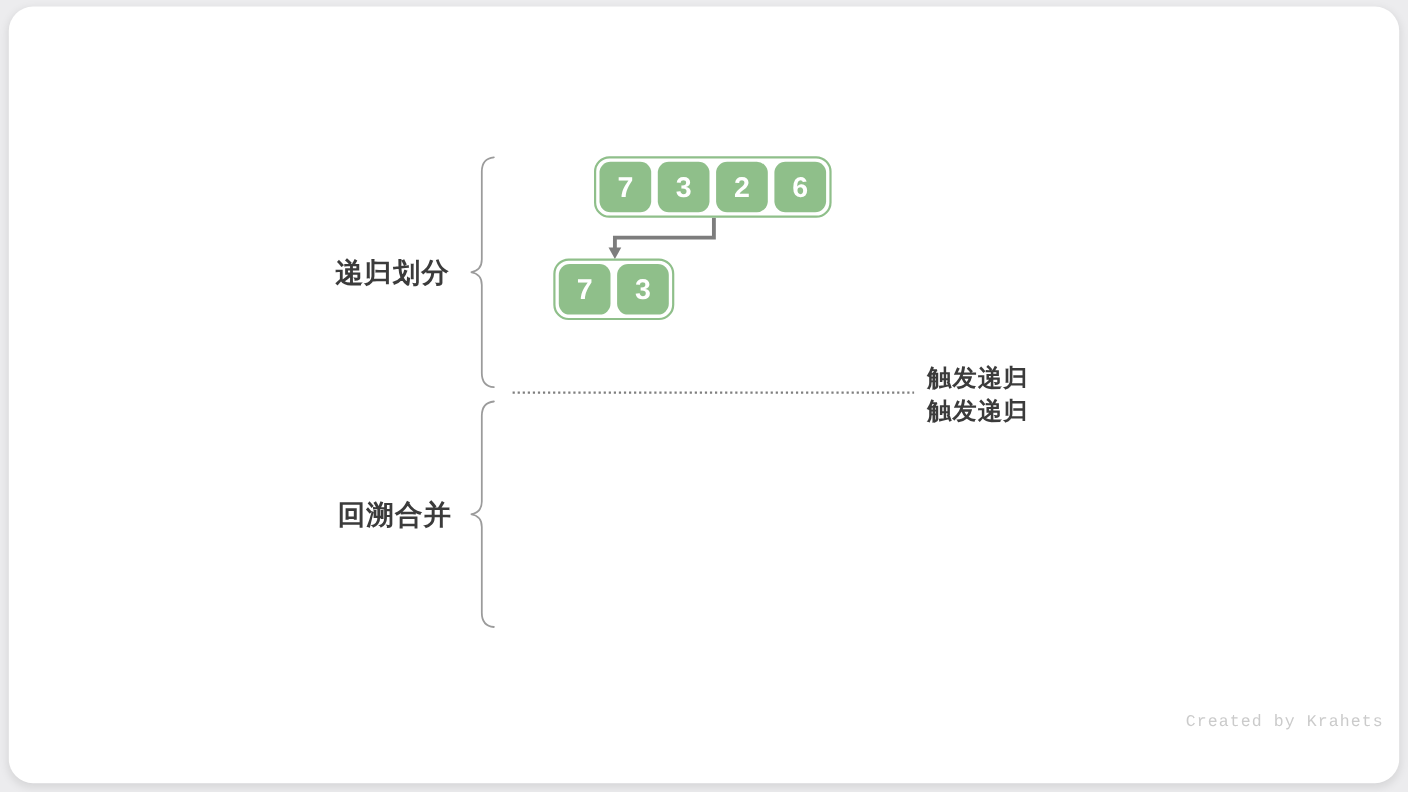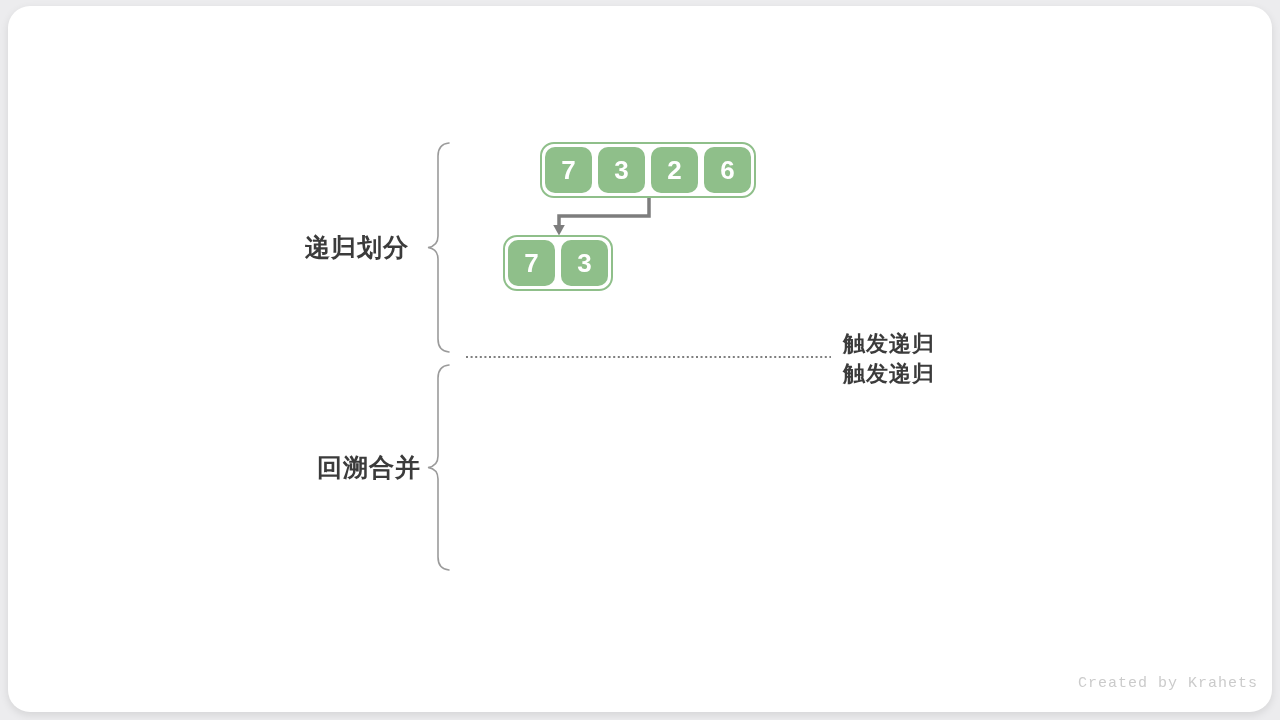--- a/index.html
+++ b/index.html
@@ -45,21 +45,21 @@
   }
   .section-label {
     position: absolute;
     font-size: 25px;
     font-weight: 700;
     color: var(--text-dark, #3B3B3B);
     letter-spacing: 1px;
     white-space: nowrap;
   }
   .label-divide { left: 305px; top: 231px; }
-  .label-merge  { left: 317px; top: 451px; }
+  .label-merge  { left: 307px; top: 451px; }
   .array {
     position: absolute;
     display: inline-flex;
     gap: 6px;
     padding: 3px;
     border: 2px solid var(--container-border-green, #8FBF8A);
     border-radius: 14px;
     background: var(--card-bg, #FFFFFF);
   }
   .array-level1 { left: 540px; top: 142px; }
@@ -80,21 +80,21 @@
     left: 843px; top: 329px;
     font-size: 22px;
     font-weight: 700;
     color: var(--text-dark, #3B3B3B);
     line-height: 30px;
     letter-spacing: 1px;
     white-space: nowrap;
   }
   .watermark {
     position: absolute;
-    left: 1078px; top: 675px;
+    left: 1078px; top: 648px;
     font-family: "Liberation Mono", "DejaVu Sans Mono", monospace;
     font-size: 15px;
     color: var(--watermark-gray, #CBCBCB);
     letter-spacing: 1px;
     white-space: nowrap;
   }
 </style>
 </head>
 <body>
 

